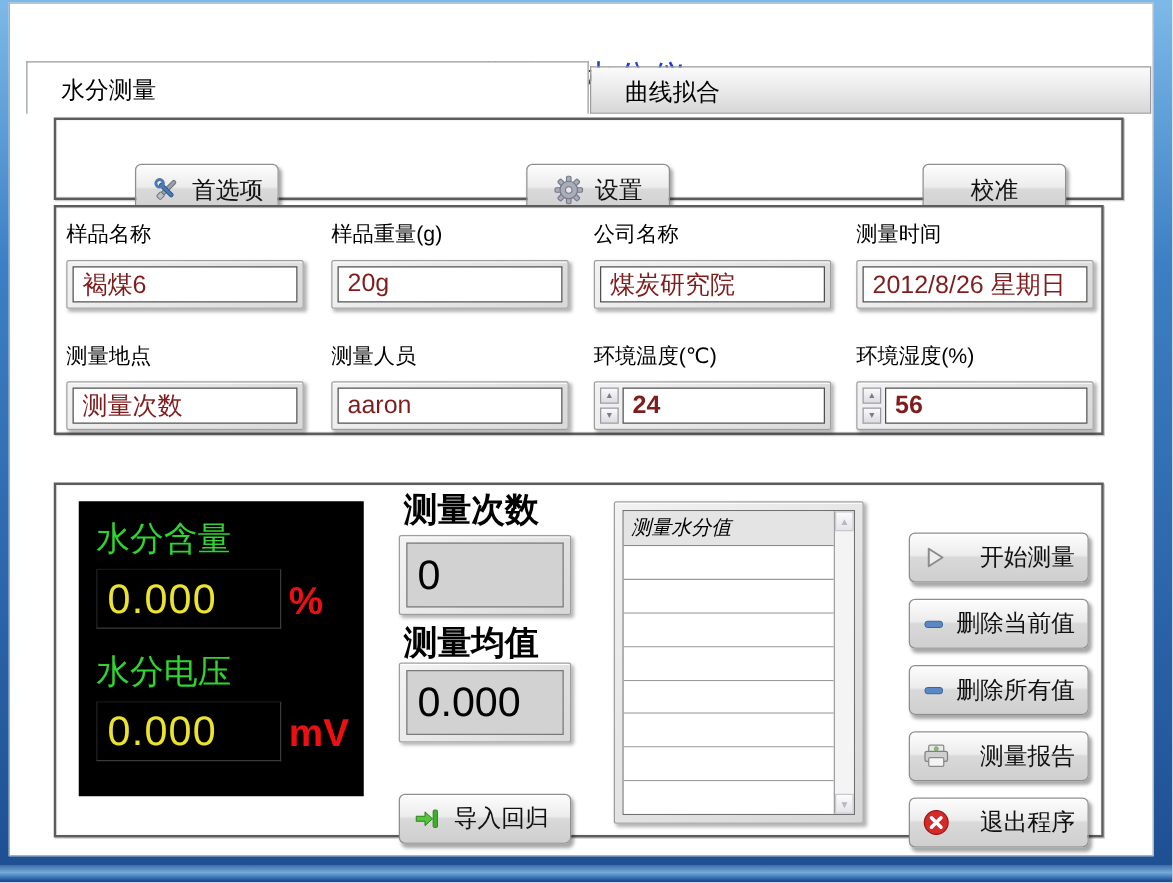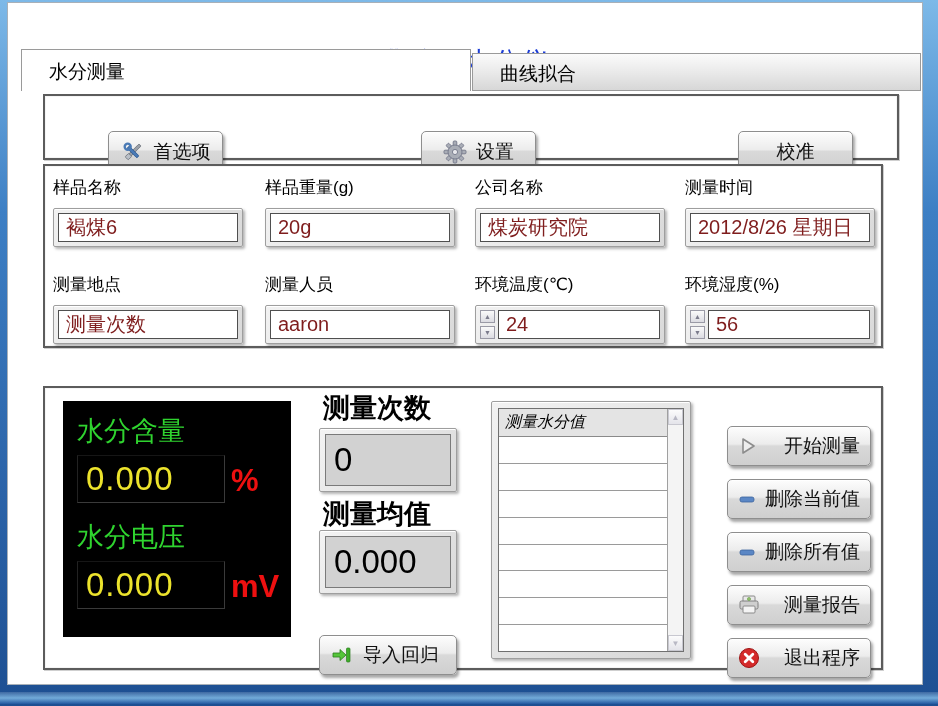--- a/index.html
+++ b/index.html
@@ -75,21 +75,21 @@
     background: #fff; border: 1px solid #4f4f4f;
     height: 29px; font-size: 20px; color: #7f1d1d;
     display: flex; align-items: center; padding: 0 7px; white-space: nowrap; overflow: hidden;
   }
   .spin-wrap { display: flex; gap: 3px; }
   .spinners { display: flex; flex-direction: column; justify-content: space-between; width: 15px; height: 29px; }
   .spin-btn {
     height: 13px; font-size: 7px; line-height: 11px; text-align: center; color: #7b7b8c;
     background: linear-gradient(180deg,#fafafa,#dcdce2); border: 1px solid #9a9aa6; cursor: pointer;
   }
-  .spin-inner { flex: 1; }
+  .spin-inner { flex: 1; font-weight: bold; }
 
   
   .led-panel {
     position: absolute; left: 18px; top: 13px; width: 228px; height: 236px;
     background: #000; padding: 12px 10px 0 14px;
   }
   .led-label { font-size: 27px; margin-bottom: 6px; }
   .led-row { display: flex; align-items: flex-end; gap: 6px; margin-bottom: 16px; }
   .led-valbox {
     width: 148px; height: 48px; border: 1px solid #3a3a3a;

